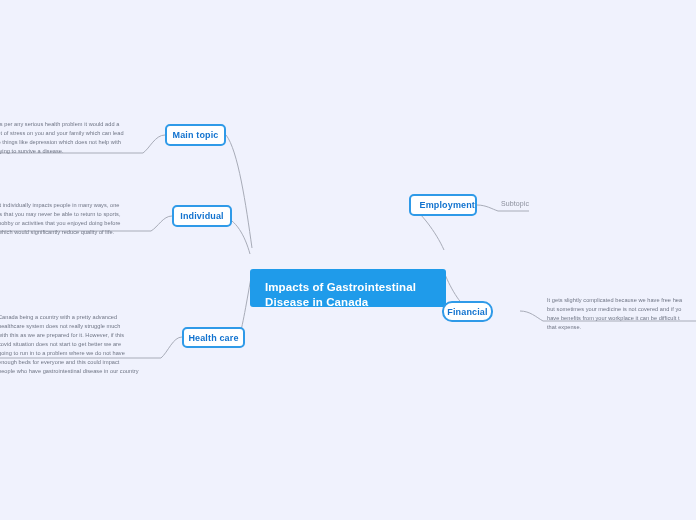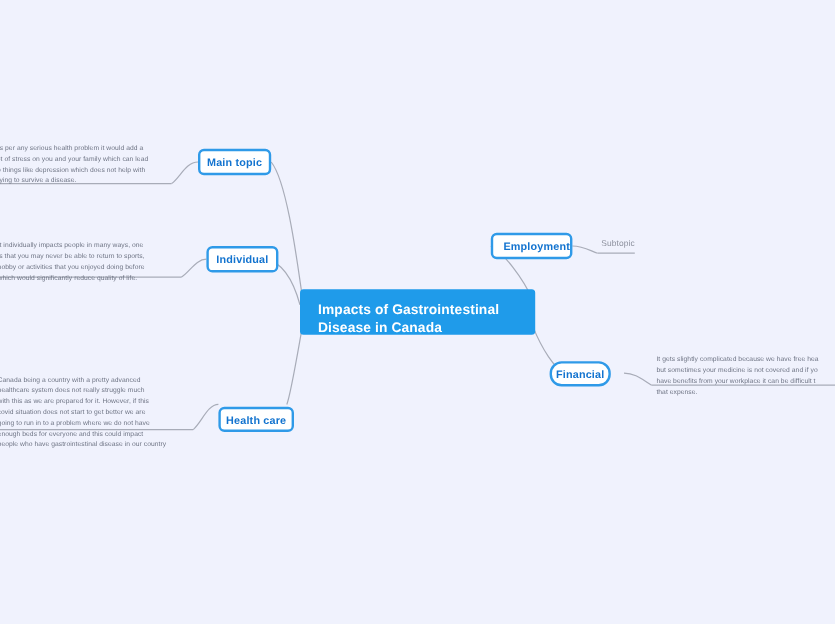--- a/index.html
+++ b/index.html
@@ -34,20 +34,21 @@
     background: #1f9bea;
     border-radius: 3px;
     box-sizing: border-box;
     padding: 11px 14px 12px 15px;
     color: #ffffff;
     font-size: 11.5px;
     font-weight: bold;
     line-height: 1.33;
     letter-spacing: 0.1px;
     z-index: 5;
+    margin-top: 28px;
   }
 
   
   .branch-node {
     position: absolute;
     background: #ffffff;
     border: 2px solid #2f9ae8;
     border-radius: 5px;
     box-sizing: border-box;
     display: flex;
@@ -125,29 +126,29 @@
   </div>
 
   <div class="branch-node" style="left:165px; top:124px; width:61px; height:22px;justify-content:center;">
     <span>Main topic</span>
   </div>
 
   <div class="branch-node" style="left:172px; top:205px; width:60px; height:22px;">
     <span>Individual</span>
   </div>
 
-  <div class="branch-node" style="left:182px; top:339px; width:63px; height:21px;">
+  <div class="branch-node" style="left:182px; top:327px; width:63px; height:21px;">
     <span>Health care</span>
   </div>
 
   <div class="branch-node" style="left:409px; top:194px; width:68px; height:22px;justify-content:flex-end;">
     <span>Employment</span>
   </div>
 
-  <div class="branch-node" style="left:458px; top:301px; width:51px; height:21px;border-radius:10px;">
+  <div class="branch-node" style="left:442px; top:301px; width:51px; height:21px;border-radius:10px;">
     <span>Financial</span>
   </div>
 
   <div class="subtopic-label" style="left:501px; top:200px;">Subtopic</div>
 
   <div class="note note-clip-left" style="left:-4px; top:120px; width:150px;">As per any serious health problem it would add a
 lot of stress on you and your family which can lead
 to things like depression which does not help with
 trying to survive a disease.</div>
 

